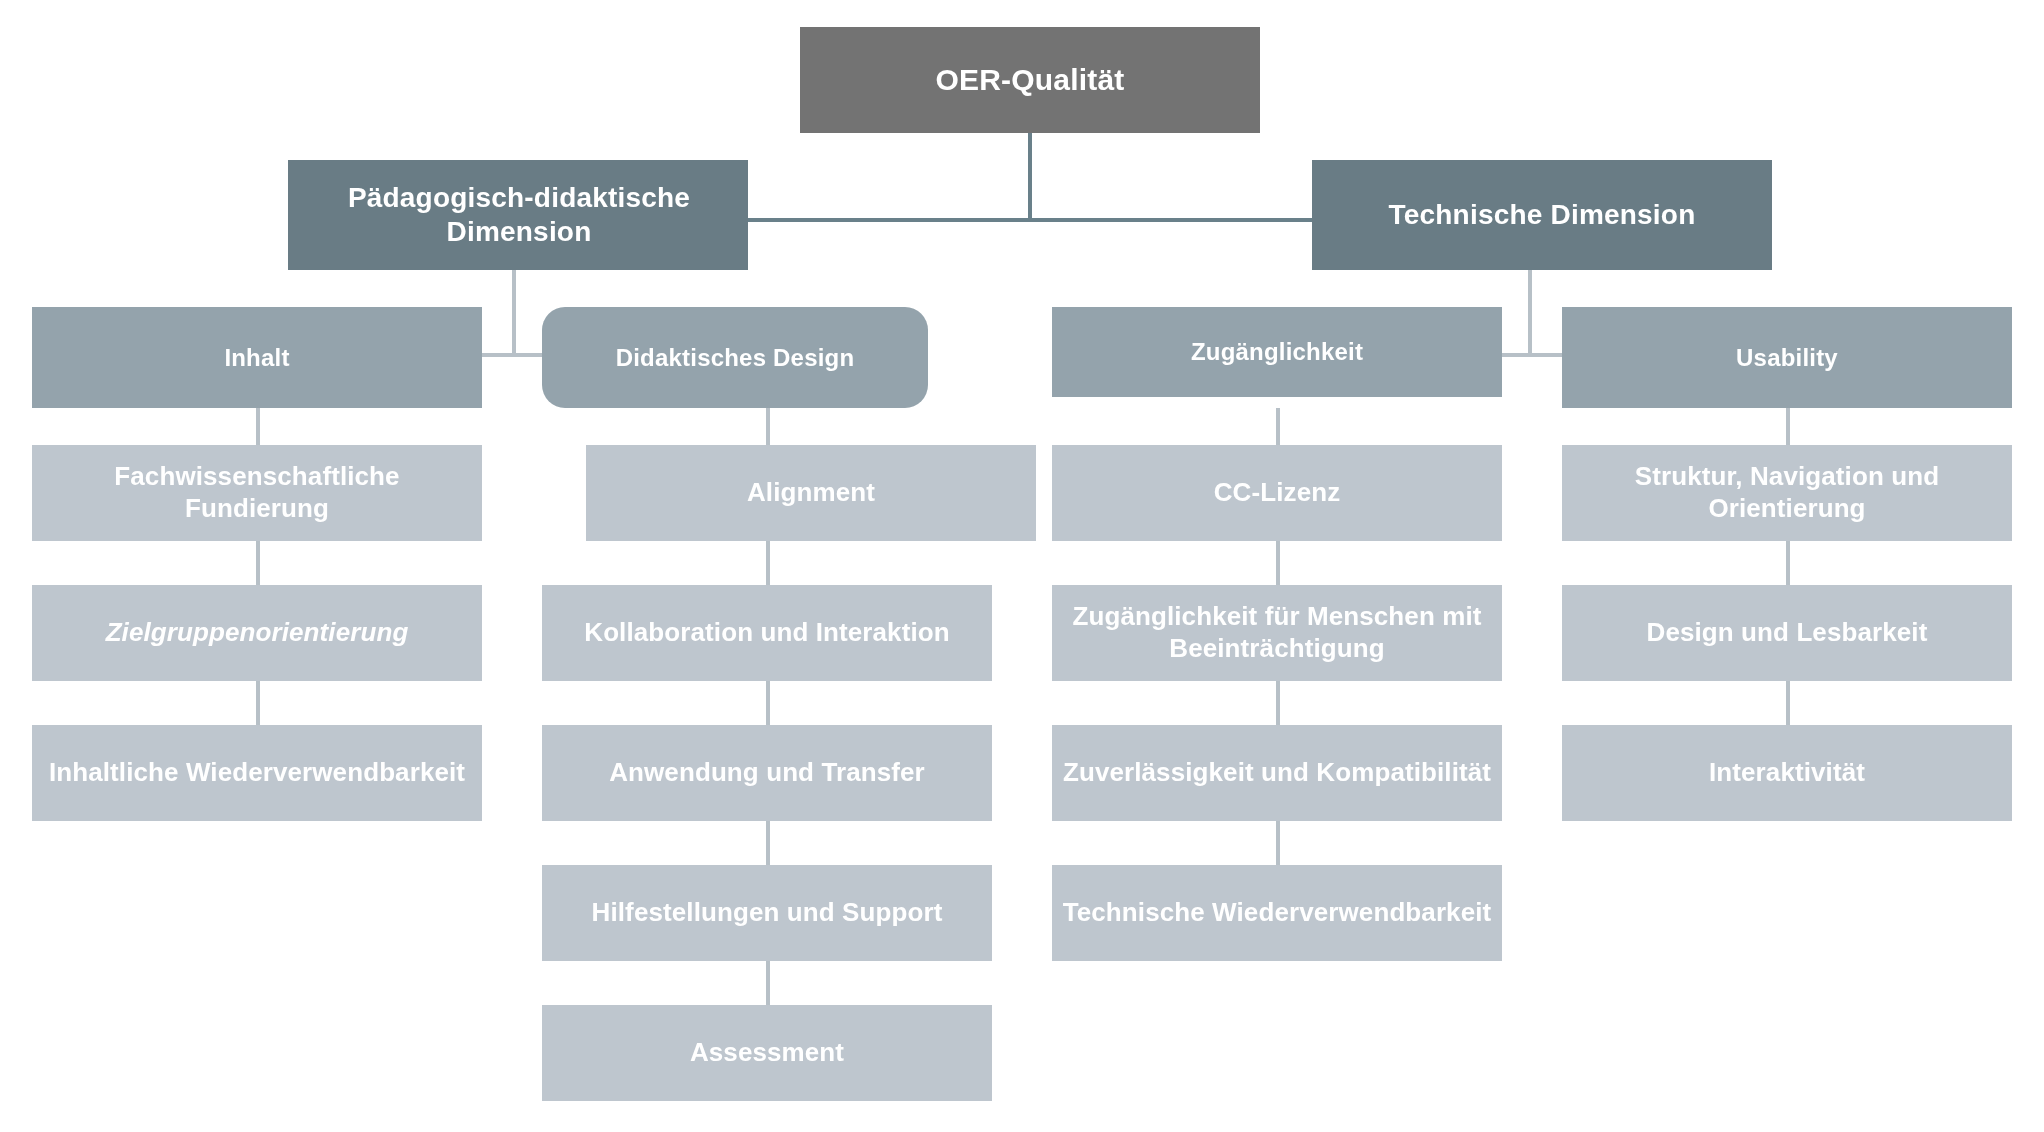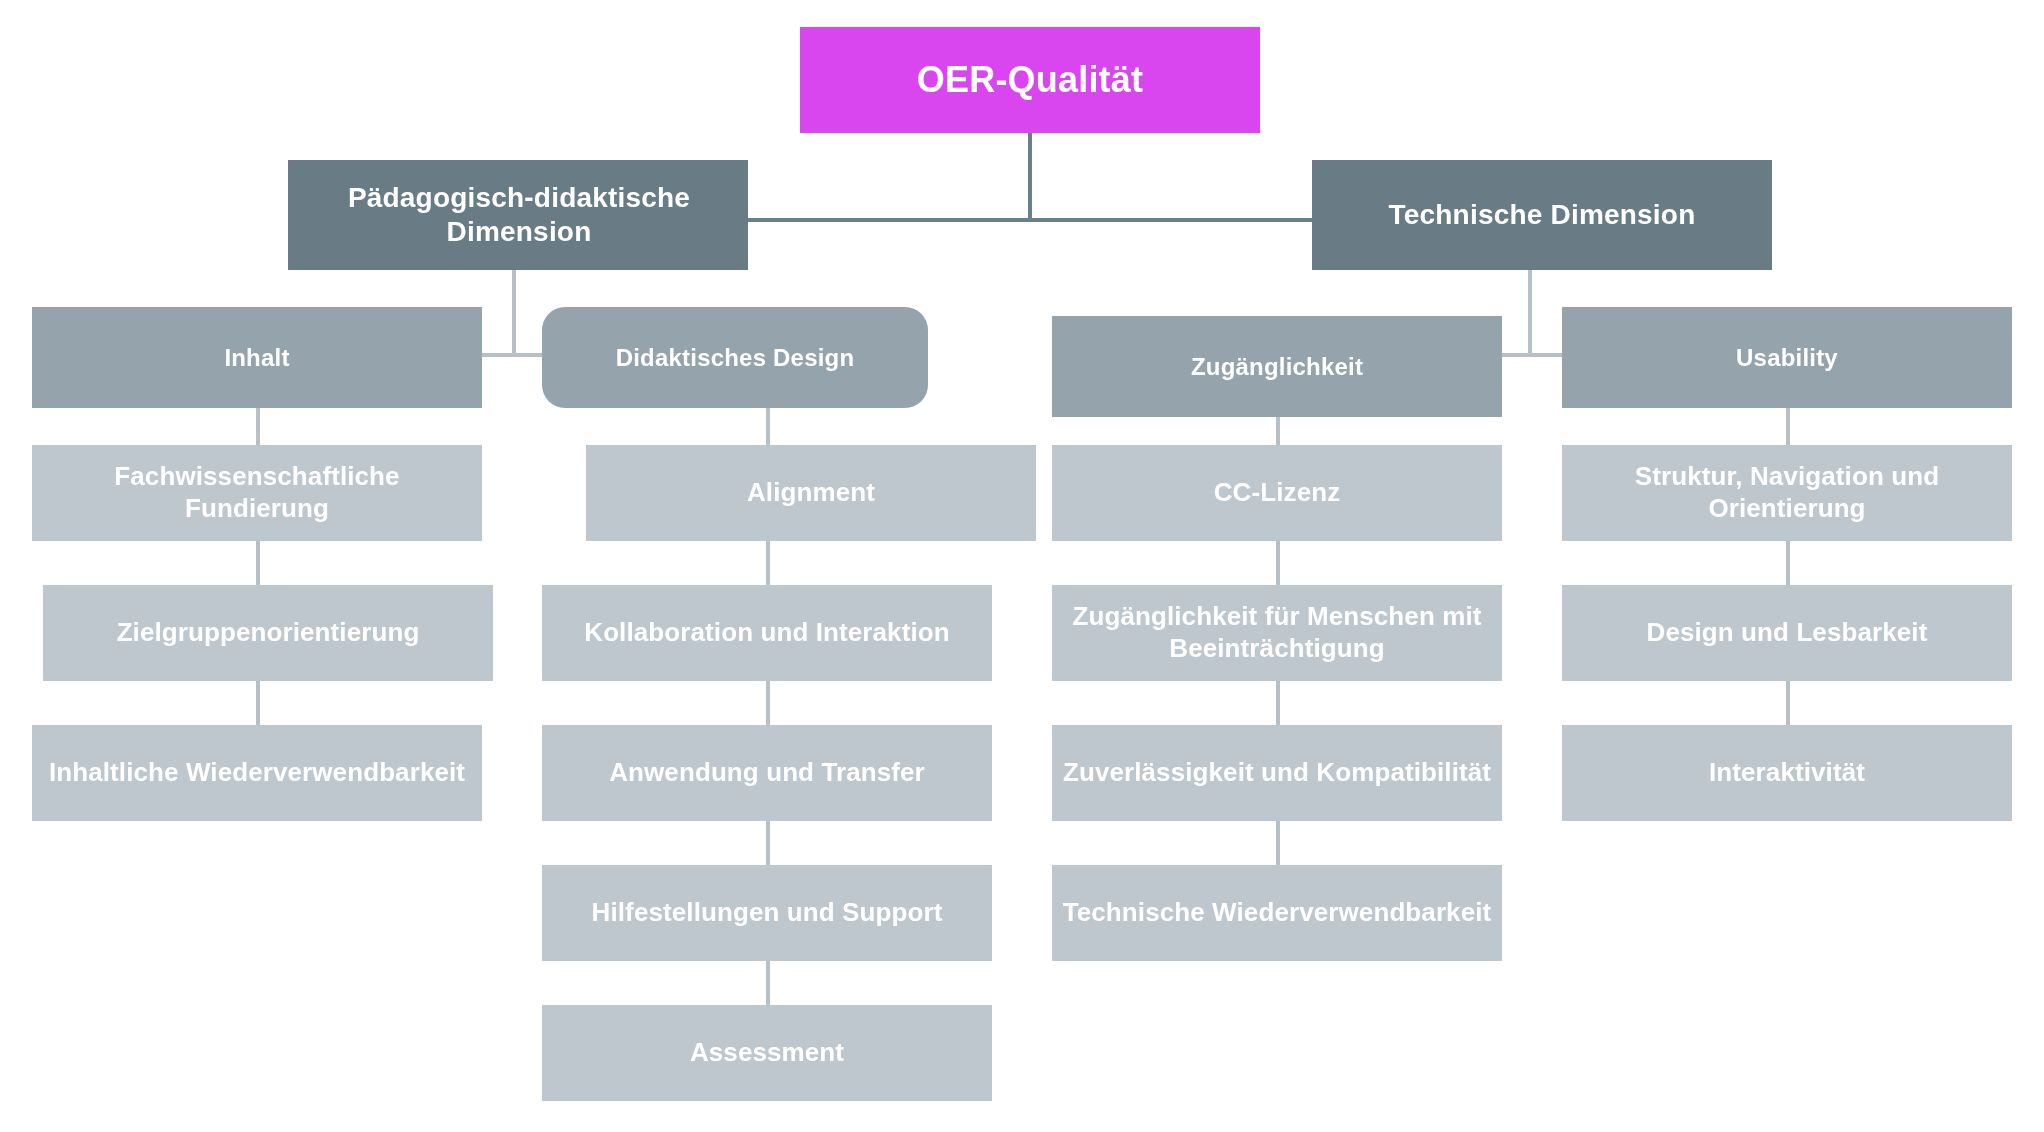--- a/index.html
+++ b/index.html
@@ -25,22 +25,22 @@
     justify-content: center;
     text-align: center;
     color: #ffffff;
     font-weight: bold;
     line-height: 1.23;
     box-sizing: border-box;
     padding: 4px 10px;
     z-index: 3;
   }
   .lvl-root {
-    background: #d946ef;
-    font-size: 36px;
+    background: #737373;
+    font-size: 30px;
     letter-spacing: 0.2px;
   }
   .lvl-dim {
     background: #697c85;
     font-size: 28px;
     letter-spacing: 0.2px;
   }
   .lvl-cat {
     background: #94a3ac;
     font-size: 24px;
@@ -87,25 +87,25 @@
 
   <div class="conn" style="left:1786px; top:408px; width:4px; height:325px;"></div>
 
   <div class="node lvl-root" style="left:800px; top:27px; width:460px; height:106px;">OER-Qualität</div>
 
   <div class="node lvl-dim" style="left:288px; top:160px; width:460px; height:110px;padding-left:12px;">Pädagogisch-didaktische Dimension</div>
   <div class="node lvl-dim" style="left:1312px; top:160px; width:460px; height:110px;">Technische Dimension</div>
 
   <div class="node lvl-cat" style="left:32px; top:307px; width:450px; height:101px;">Inhalt</div>
   <div class="node lvl-cat" style="left:542px; top:307px; width:386px; height:101px;border-radius:23px;">Didaktisches Design</div>
-  <div class="node lvl-cat" style="left:1052px; top:316px; width:450px; height:101px;">Zugänglichkeit</div>
+  <div class="node lvl-cat" style="left:1052px; top:307px; width:450px; height:90px;">Zugänglichkeit</div>
   <div class="node lvl-cat" style="left:1562px; top:307px; width:450px; height:101px;">Usability</div>
 
   <div class="node lvl-leaf" style="left:32px; top:445px; width:450px; height:96px;">Fachwissenschaftliche Fundierung</div>
-  <div class="node lvl-leaf" style="left:43px; top:585px; width:450px; height:96px;">Zielgruppenorientierung</div>
+  <div class="node lvl-leaf" style="left:32px; top:585px; width:450px; height:96px;font-style:italic;">Zielgruppenorientierung</div>
   <div class="node lvl-leaf" style="left:32px; top:725px; width:450px; height:96px;">Inhaltliche Wiederverwendbarkeit</div>
 
   <div class="node lvl-leaf" style="left:542px; top:445px; width:450px; height:96px;margin-left:44px;">Alignment</div>
   <div class="node lvl-leaf" style="left:542px; top:585px; width:450px; height:96px;">Kollaboration und Interaktion</div>
   <div class="node lvl-leaf" style="left:542px; top:725px; width:450px; height:96px;">Anwendung und Transfer</div>
   <div class="node lvl-leaf" style="left:542px; top:865px; width:450px; height:96px;">Hilfestellungen und Support</div>
   <div class="node lvl-leaf" style="left:542px; top:1005px; width:450px; height:96px;">Assessment</div>
 
   <div class="node lvl-leaf" style="left:1052px; top:445px; width:450px; height:96px;">CC-Lizenz</div>
   <div class="node lvl-leaf" style="left:1052px; top:585px; width:450px; height:96px;">Zugänglichkeit für Menschen mit Beeinträchtigung</div>

